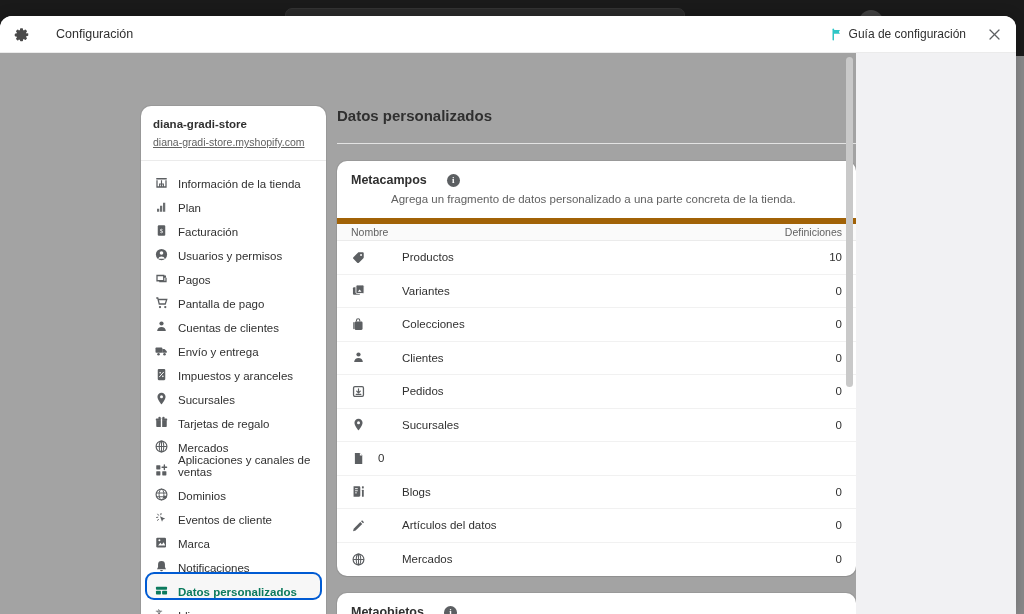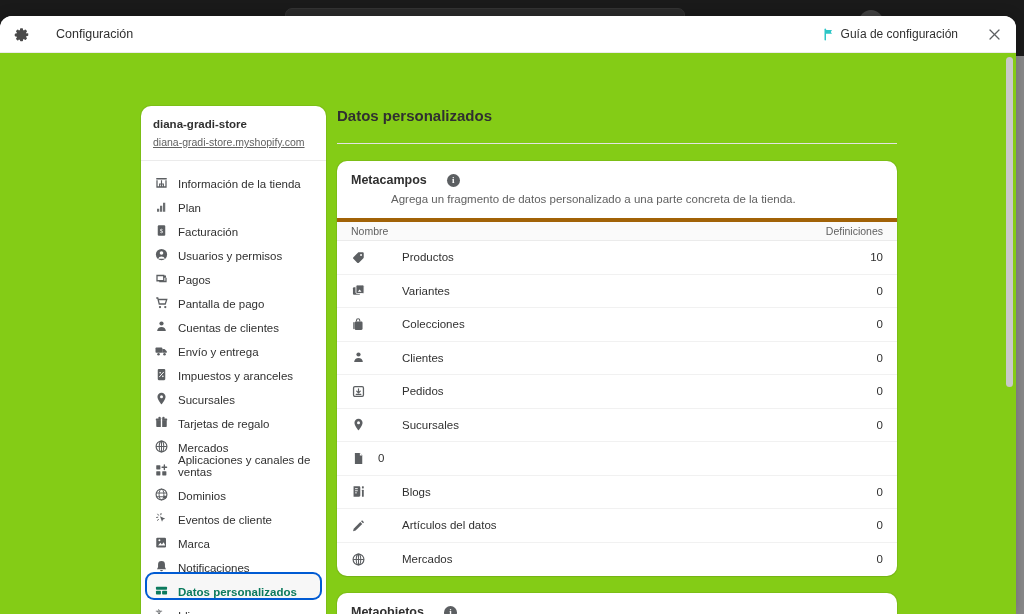--- a/index.html
+++ b/index.html
@@ -63,34 +63,34 @@
   #modal-header {
     height: 37px; background: #ffffff;
     display: flex; align-items: center;
     padding: 0 10px 0 11px;
     border-bottom: 1px solid #ebebeb;
   }
   .gear-wrap { width: 20px; height: 20px; display:flex; align-items:center; justify-content:center; }
   #modal-title {
     font-size: 12.5px; color: #303030; font-weight: 400; margin-left: 25px;
   }
-  #header-right { margin-left: auto; display: flex; align-items: center; gap: 24px; }
+  #header-right { margin-left: auto; display: flex; align-items: center; gap: 16px; }
   #guide-link {
     display: flex; align-items: center; gap: 6px;
     font-size: 12px; color: #303030; cursor: pointer;
   }
   #close-btn {
     width: 24px; height: 24px; display: flex; align-items: center; justify-content: center;
     cursor: pointer; border-radius: 6px;
   }
 
   #modal-body {
     position: relative;
-    height: 561px; width: 1016px;
-    background: #84cc16;
+    height: 561px; width: 856px;
+    background: #a3a3a3;
     overflow: hidden;
   }
   #body-inner { display: flex; padding: 53px 0 0 141px; gap: 0; }
 
   
   #sidebar {
     width: 185px; flex: 0 0 185px;
     background: #ffffff;
     border-radius: 10px;
     box-shadow: 0 0 0 1px rgba(26,26,26,0.07), 0 1px 1px rgba(26,26,26,0.07);
@@ -132,21 +132,21 @@
   }
   .card-head { padding: 12px 14px 11px 14px; }
   .card-title-row { display: flex; align-items: center; gap: 20px; }
   .card-title { font-size: 12.5px; font-weight: 700; color: #303030; }
   .card-sub { font-size: 11.5px; color: #616161; margin-top: 4px; line-height: 16px; margin-left: 40px; }
 
   .tbl-head {
     display: flex; align-items: center;
     height: 23px; padding: 0 14px;
     background: #fafafa;
-    border-top: 4px solid #a16207;
+    border-top: 6px solid #a16207;
     border-bottom: 1px solid #ebebeb;
     font-size: 10.5px; color: #616161;
   }
   .tbl-head .col-name { flex: 1; }
   .tbl-head .col-def { text-align: right; }
 
   .tbl-row {
     display: flex; align-items: center;
     height: 33.5px; padding: 0 14px;
     border-bottom: 1px solid #f1f1f1;

